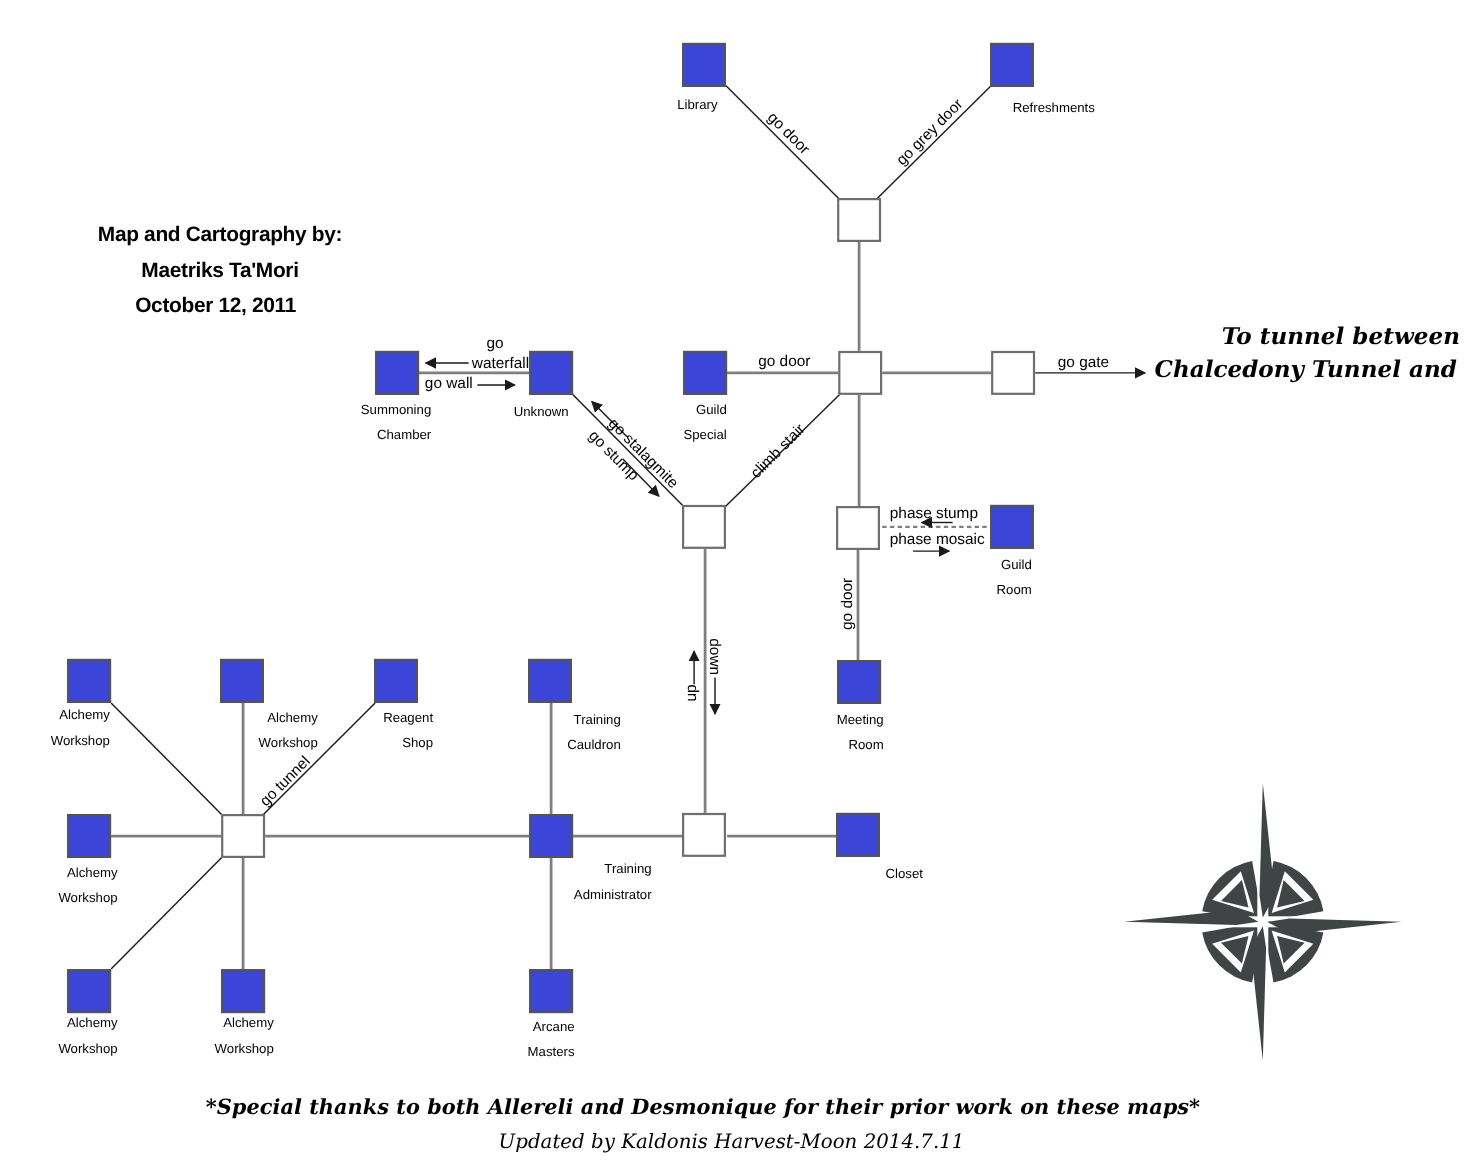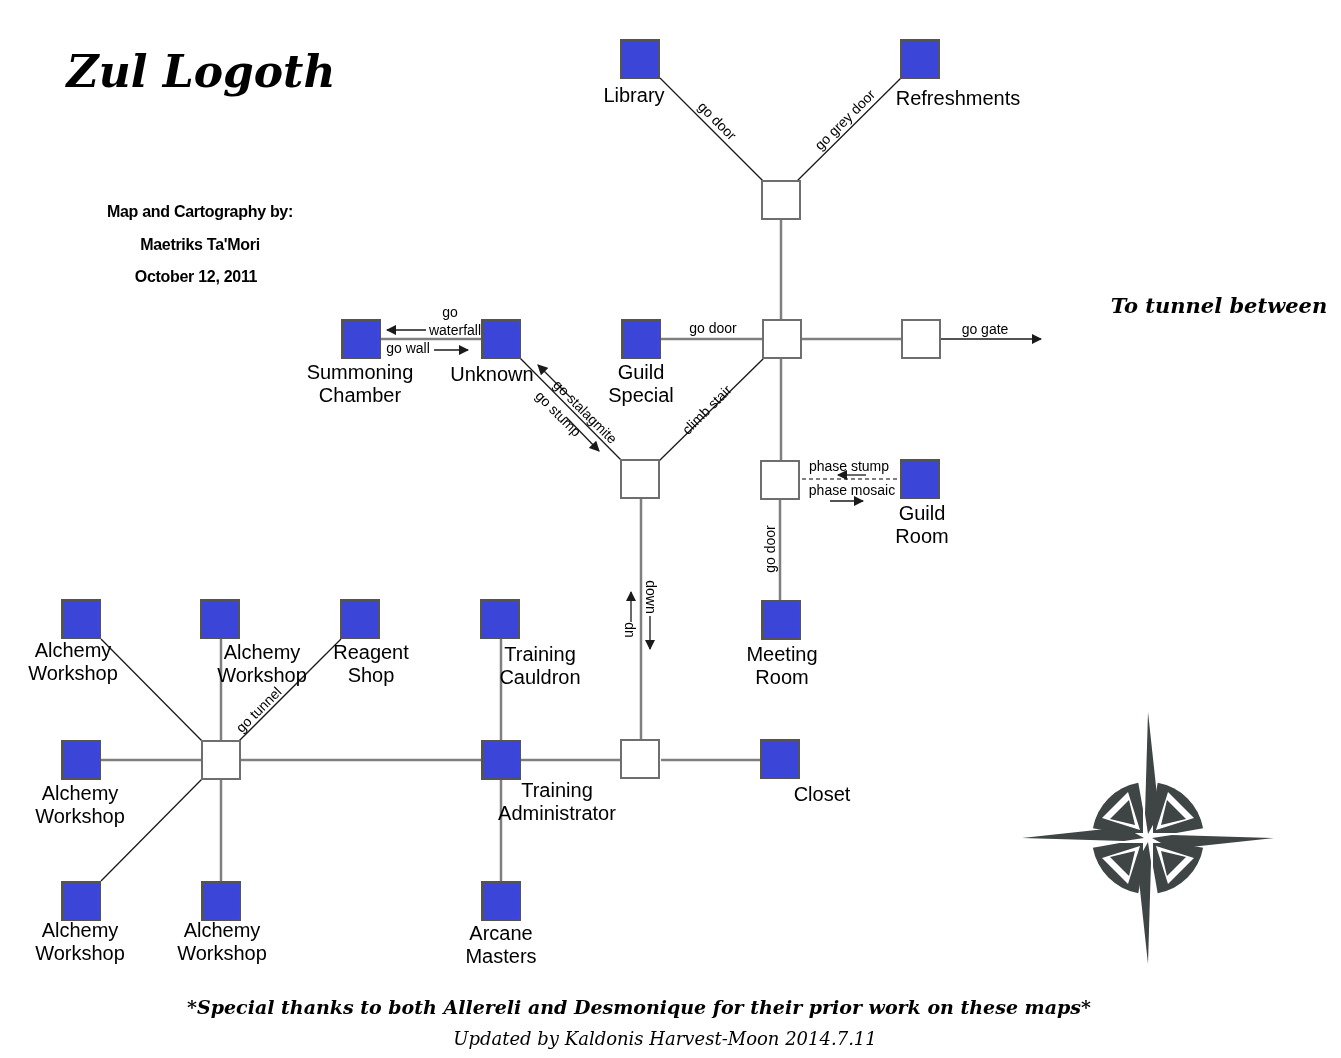--- a/index.html
+++ b/index.html
@@ -10,37 +10,37 @@
   
   .room{
     position:absolute;width:40px;height:40px;box-sizing:border-box;
     background:var(--room_fill,#3b45d8);border:2px solid var(--room_border,#545454);
   }
   .junction{
     position:absolute;width:40px;height:40px;box-sizing:border-box;
     background:#ffffff;border:2px solid var(--junction_border,#6e6e6e);
   }
   .room-label{
-    position:absolute;transform:translateX(-50%);text-align:center;
-    font-size:20px;line-height:23px;white-space:nowrap;
+    position:absolute;transform:translateX(-50%);text-align:right;
+    font-size:12px;line-height:23px;white-space:nowrap;
   }
   .edge-label{
     position:absolute;font-size:14px;line-height:15px;white-space:nowrap;
   }
   
   #edge-layer{position:absolute;left:0;top:0;}
   .edge-gray{stroke:var(--connector,#7f7f7f);stroke-width:2.5;fill:none;}
   .edge-dashed{stroke:var(--connector,#7f7f7f);stroke-width:2;fill:none;stroke-dasharray:4 3;}
   .edge-path{stroke:var(--path_line,#1a1a1a);stroke-width:1.3;fill:none;}
   .edge-arrow{stroke:var(--path_line,#1a1a1a);stroke-width:1.3;fill:none;}
   
   .script{font-family:"DejaVu Serif",serif;font-style:italic;font-weight:bold;}
   .abs-center{position:absolute;transform:translateX(-50%);white-space:nowrap;}
   .title-line{font-size:44px;}
-  .credit-line{font-size:16px;font-weight:bold;letter-spacing:-0.3px;}
+  .credit-line{font-size:19px;font-weight:bold;letter-spacing:-0.3px;}
   .tunnel-line{font-size:21px;}
   .footer-thanks{font-size:19px;}
   .footer-updated{font-family:"DejaVu Serif",serif;font-style:italic;font-weight:normal;font-size:18px;}
   .compass{position:absolute;left:1148px;top:838px;transform:translate(-50%,-50%);}
 </style>
 </head>
 <body>
 
 <div class="stage">
 
@@ -188,27 +188,27 @@
       <div class="edge-label" style="left: 558px; top: 414px; transform: translate(-50%, -50%) rotate(45deg);">go stump</div>
       <div class="edge-label" style="left: 707px; top: 410px; transform: translate(-50%, -50%) rotate(-45deg);">climb stair</div>
       <div class="edge-label" style="left: 849px; top: 466px; transform: translate(-50%, -50%) rotate(0deg);">phase stump</div>
       <div class="edge-label" style="left: 852px; top: 490px; transform: translate(-50%, -50%) rotate(0deg);">phase mosaic</div>
       <div class="edge-label" style="left: 770px; top: 549px; transform: translate(-50%, -50%) rotate(-90deg);">go door</div>
       <div class="edge-label" style="left: 628px; top: 630px; transform: translate(-50%, -50%) rotate(-90deg);">up</div>
       <div class="edge-label" style="left: 650px; top: 597px; transform: translate(-50%, -50%) rotate(90deg);">down</div>
       <div class="edge-label" style="left: 259px; top: 710px; transform: translate(-50%, -50%) rotate(-45deg);">go tunnel</div>
     </div>
 
-  <div class="abs-center script title-line" style="left:201px;top:46px;">Zul Logoth</div>
 
   <div class="abs-center credit-line" style="left:200px;top:203px;">Map and Cartography by:</div>
   <div class="abs-center credit-line" style="left:200px;top:236px;">Maetriks Ta'Mori</div>
   <div class="abs-center credit-line" style="left:196px;top:268px;">October 12, 2011</div>
 
   <div class="abs-center script tunnel-line" style="left:1189px;top:293px;margin-left:30px;">To tunnel between</div>
+  <div class="abs-center script tunnel-line" style="left:1187px;top:323px;">Chalcedony Tunnel and</div>
 
   <div class="abs-center script footer-thanks" style="left:639px;top:996px;">*Special thanks to both Allereli and Desmonique for their prior work on these maps*</div>
   <div class="abs-center footer-updated" style="left:665px;top:1028px;">Updated by Kaldonis Harvest-Moon 2014.7.11</div>
 
   <svg class="compass" width="260" height="260" viewBox="-130 -130 260 260">
     <g fill="#3f4444" stroke="none">
 
       <path d="M0,0 L9.7,-55.2 A56,56 0 0 1 55.1,-9.7 Z"></path>
       <path d="M0,0 L55.1,9.7 A56,56 0 0 1 9.7,55.2 Z"></path>
       <path d="M0,0 L-9.7,55.2 A56,56 0 0 1 -55.1,9.7 Z"></path>

